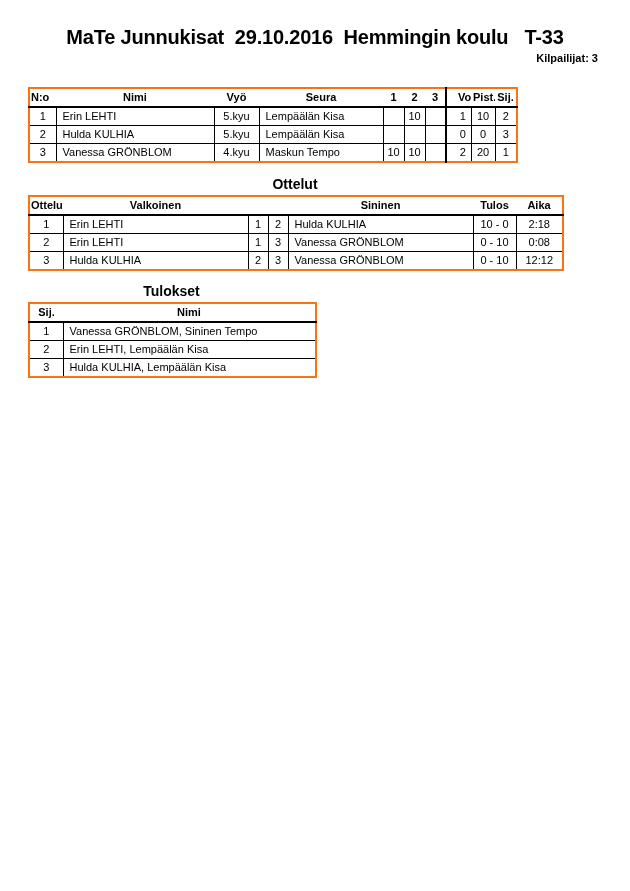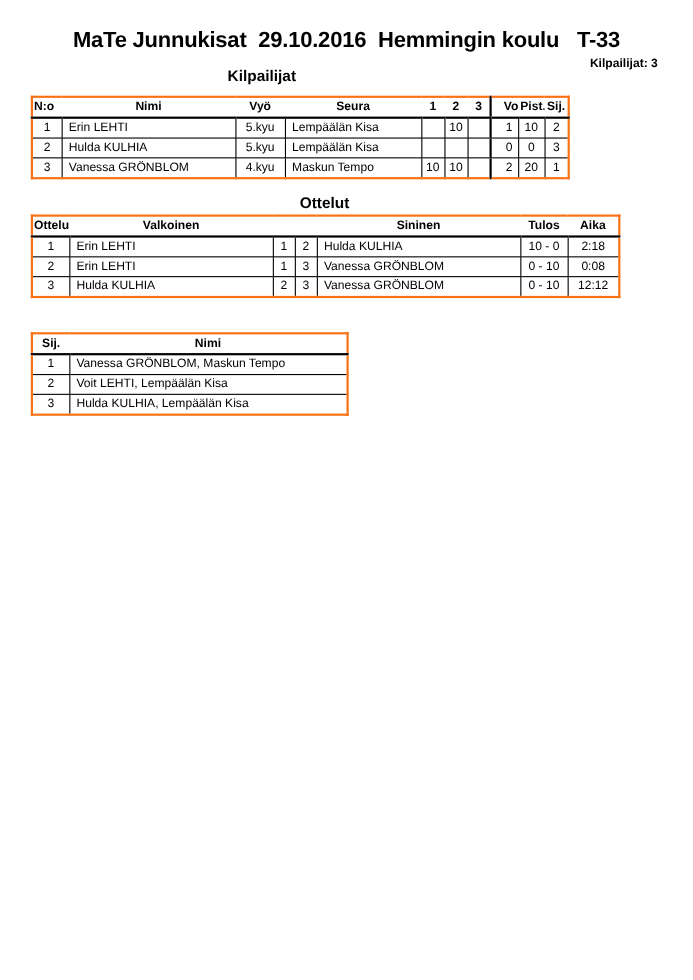--- a/index.html
+++ b/index.html
@@ -46,21 +46,20 @@
   td.name { padding-left:6px; }
 </style>
 </head>
 <body>
 
 <div class="page">
 
   <div class="title">MaTe Junnukisat  29.10.2016  Hemmingin koulu   T-33</div>
   <div class="count-label">Kilpailijat: 3</div>
 
-  <div class="section-heading" id="heading-kilpailijat">Kilpailijat</div>
 
   <table id="table-kilpailijat">
     <colgroup>
       <col style="width:27px">
         <col style="width:158px">
         <col style="width:45px">
         <col style="width:124px">
       <col style="width:21px">
         <col style="width:21px">
         <col style="width:21px">
@@ -169,40 +168,41 @@
         <td class="ta-l name">Hulda KULHIA</td>
         <td class="ta-c">2</td>
         <td class="ta-c">3</td>
         <td class="ta-l name">Vanessa GRÖNBLOM</td>
         <td class="ta-c">0 - 10</td>
         <td class="ta-c">12:12</td>
       </tr>
     </tbody>
   </table>
 
+  <div class="section-heading" id="heading-tulokset">Tulokset</div>
 
   <table id="table-tulokset">
     <colgroup>
       <col style="width:34px">
         <col style="width:253px">
     </colgroup>
     <thead>
       <tr>
         <th class="ta-c">Sij.</th>
         <th class="ta-c">Nimi</th>
       </tr>
     </thead>
     <tbody>
       <tr>
         <td class="ta-c">1</td>
-        <td class="ta-l name">Vanessa GRÖNBLOM, Maskun Tempo</td>
-      </tr>
-      <tr>
-        <td class="ta-c">2</td>
-        <td class="ta-l name">Voit LEHTI, Lempäälän Kisa</td>
+        <td class="ta-l name">Vanessa GRÖNBLOM, Sininen Tempo</td>
+      </tr>
+      <tr>
+        <td class="ta-c">2</td>
+        <td class="ta-l name">Erin LEHTI, Lempäälän Kisa</td>
       </tr>
       <tr>
         <td class="ta-c">3</td>
         <td class="ta-l name">Hulda KULHIA, Lempäälän Kisa</td>
       </tr>
     </tbody>
   </table>
 
 </div>
 

